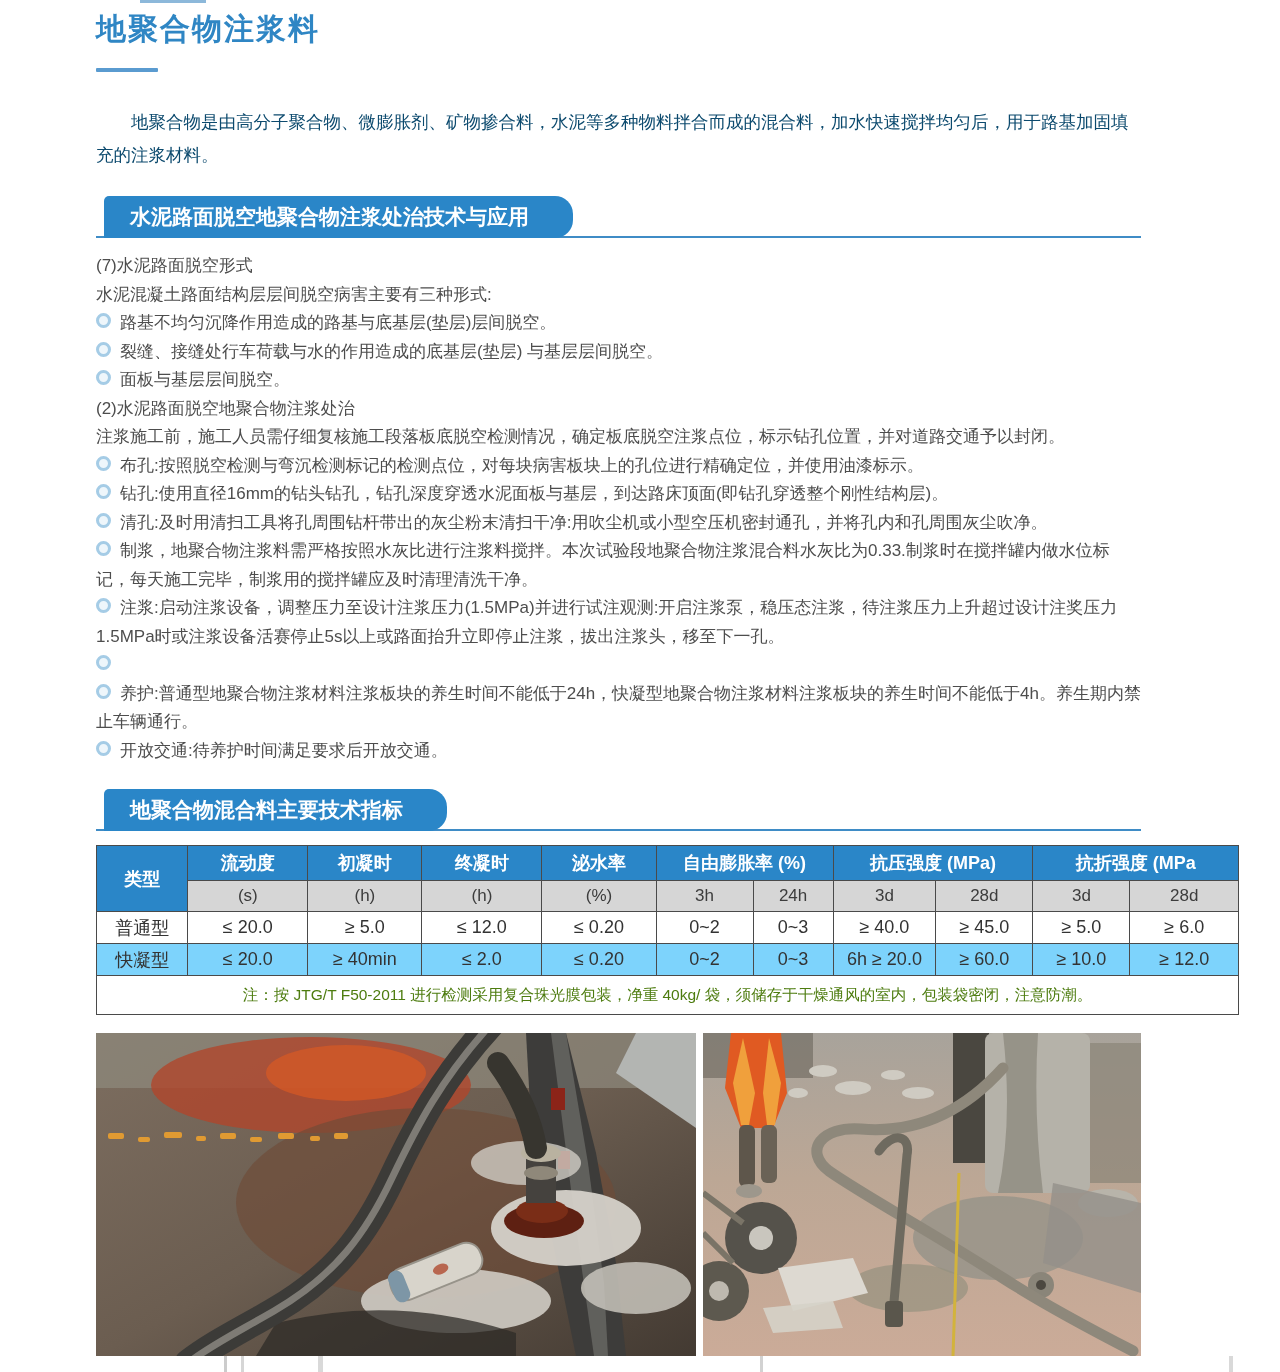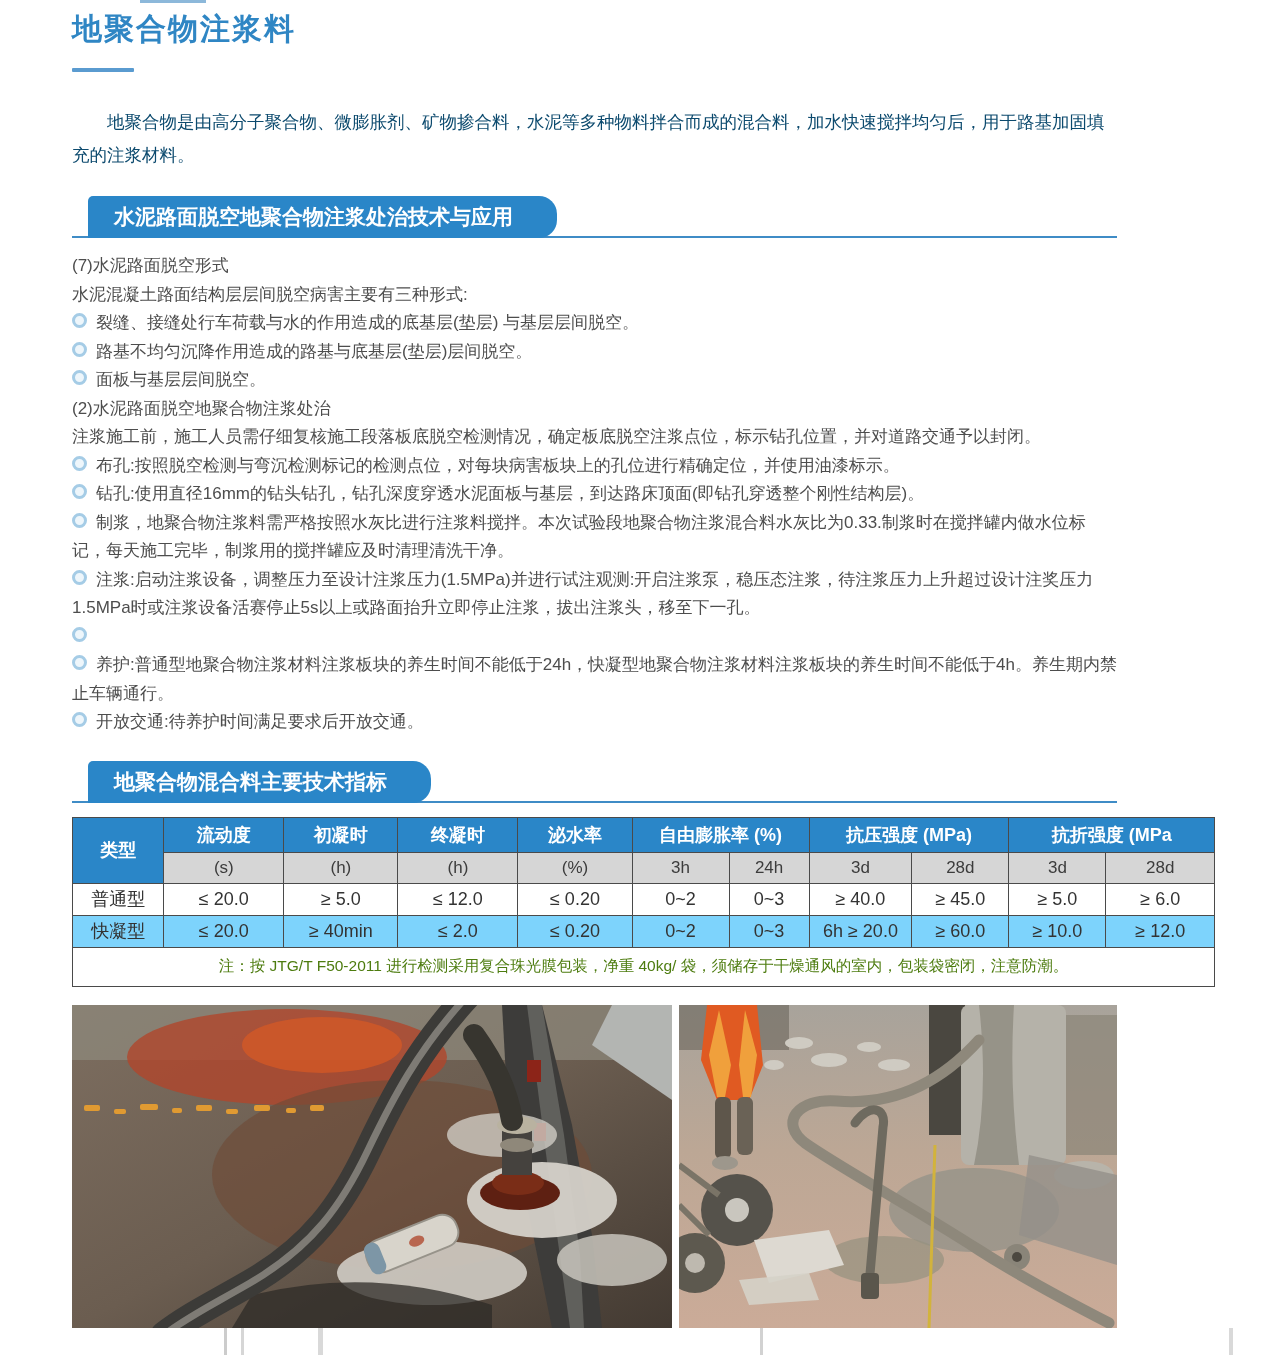--- a/index.html
+++ b/index.html
@@ -1,28 +1,28 @@
 <!DOCTYPE html>
 <html><head>
 <meta charset="utf-8">
 <style>
   html,body{margin:0;padding:0;background:#ffffff;}
   .page{position:relative;width:1280px;height:1372px;background:#ffffff;overflow:hidden;
         font-family:"Liberation Sans","DejaVu Sans",sans-serif;color:#4a4a4a;}
-  .content{position:relative;margin-left:72px;width:1045px;}
+  .content{position:relative;margin-left:96px;width:1045px;}
   .top-mark{position:absolute;top:0;left:140px;width:66px;height:3px;background:#8cb8da;}
 
   .page-title{margin:0;padding-top:10px;font-size:30px;line-height:38px;font-weight:bold;
               color:#2f86c4;letter-spacing:2px;}
   .title-underline{width:62px;height:4px;background:#5a9bd0;margin-top:20px;border-radius:1px;}
 
   .intro{margin:34px 0 0 0;font-size:17.5px;line-height:33px;color:#0c4a6e;text-indent:2em;}
 
   .banner-row{position:relative;height:42px;margin-top:24px;}
-  .banner{position:absolute;left:16px;top:0;background:#2a86c8;color:#fff;font-size:21px;
+  .banner{position:absolute;left:8px;top:0;background:#2a86c8;color:#fff;font-size:21px;
           font-weight:bold;line-height:26px;padding:8px 44px 8px 26px;
           border-radius:5px 18px 18px 0;z-index:2;white-space:nowrap;}
   .banner-line{position:absolute;left:0;bottom:0;width:100%;height:2px;background:#3f8cc6;}
 
   .body-text{margin-top:14px;font-size:17px;line-height:28.5px;color:#4d4d4d;}
   .body-text p{margin:0;}
   .ring{display:inline-block;width:9px;height:9px;border:3px solid #a5cce6;border-radius:50%;
         background:#eef6fb;margin-right:9px;vertical-align:0px;}
 
   table.spec{margin-top:14px;width:1143px;border-collapse:collapse;table-layout:fixed;}
@@ -55,27 +55,28 @@
     <div class="banner-row">
       <div class="banner">
         <span>水泥路面脱空地聚合物注浆处治技术与应用</span>
       </div>
       <div class="banner-line"></div>
     </div>
 
     <div class="body-text">
       <p>(7)水泥路面脱空形式</p>
       <p>水泥混凝土路面结构层层间脱空病害主要有三种形式:</p>
+      <p class="li"><span class="ring"></span><span>路基不均匀沉降作用造成的路基与底基层(垫层)层间脱空。</span></p>
       <p class="li"><span class="ring"></span><span>裂缝、接缝处行车荷载与水的作用造成的底基层(垫层) 与基层层间脱空。</span></p>
-      <p class="li"><span class="ring"></span><span>路基不均匀沉降作用造成的路基与底基层(垫层)层间脱空。</span></p>
       <p class="li"><span class="ring"></span><span>面板与基层层间脱空。</span></p>
       <p>(2)水泥路面脱空地聚合物注浆处治</p>
       <p>注浆施工前，施工人员需仔细复核施工段落板底脱空检测情况，确定板底脱空注浆点位，标示钻孔位置，并对道路交通予以封闭。</p>
       <p class="li"><span class="ring"></span><span>布孔:按照脱空检测与弯沉检测标记的检测点位，对每块病害板块上的孔位进行精确定位，并使用油漆标示。</span></p>
       <p class="li"><span class="ring"></span><span>钻孔:使用直径16mm的钻头钻孔，钻孔深度穿透水泥面板与基层，到达路床顶面(即钻孔穿透整个刚性结构层)。</span></p>
+      <p class="li"><span class="ring"></span><span>清孔:及时用清扫工具将孔周围钻杆带出的灰尘粉末清扫干净:用吹尘机或小型空压机密封通孔，并将孔内和孔周围灰尘吹净。</span></p>
       <p class="li"><span class="ring"></span><span>制浆，地聚合物注浆料需严格按照水灰比进行注浆料搅拌。本次试验段地聚合物注浆混合料水灰比为0.33.制浆时在搅拌罐内做水位标记，每天施工完毕，制浆用的搅拌罐应及时清理清洗干净。</span></p>
       <p class="li"><span class="ring"></span><span>注浆:启动注浆设备，调整压力至设计注浆压力(1.5MPa)并进行试注观测:开启注浆泵，稳压态注浆，待注浆压力上升超过设计注奖压力1.5MPa时或注浆设备活赛停止5s以上或路面抬升立即停止注浆，拔出注浆头，移至下一孔。</span></p>
       <p class="li"><span class="ring"></span></p>
       <p class="li"><span class="ring"></span><span>养护:普通型地聚合物注浆材料注浆板块的养生时间不能低于24h，快凝型地聚合物注浆材料注浆板块的养生时间不能低于4h。养生期内禁止车辆通行。</span></p>
       <p class="li"><span class="ring"></span><span>开放交通:待养护时间满足要求后开放交通。</span></p>
     </div>
 
     <div class="banner-row">
       <div class="banner">
         <span>地聚合物混合料主要技术指标</span>

